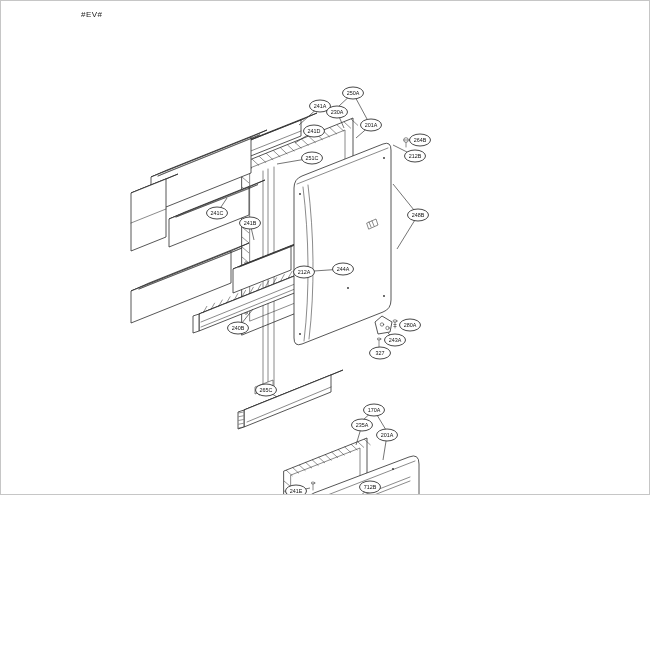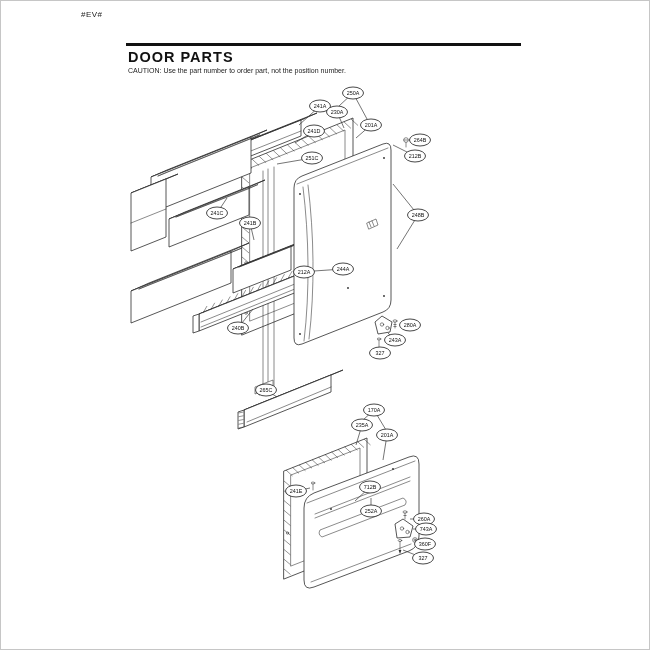--- a/index.html
+++ b/index.html
@@ -1,16 +1,16 @@
 <!DOCTYPE html>
 <html><head>
 <meta charset="utf-8">
 <style>
   html,body{margin:0;padding:0;background:#fff;}
-  .page{position:relative;width:650px;height:650px;background:#fff;border:1px solid #c6c6c6;
+  .page{position:relative;width:650px;height:495px;background:#fff;border:1px solid #c6c6c6;
         box-sizing:border-box;font-family:"Liberation Sans",sans-serif;overflow:hidden;}
   .header-code{position:absolute;left:80px;top:9px;font-size:8px;color:#222;letter-spacing:.5px;}
   .title-block{position:absolute;left:125px;top:42px;width:398px;}
   .title-rule{width:395px;height:3px;background:#111;}
   .page-title{margin:3px 0 0 2px;font-size:14.5px;font-weight:bold;letter-spacing:1px;color:#111;}
   .caution{margin:2px 0 0 2px;font-size:7px;color:#222;}
   .footer{position:absolute;left:0;top:617px;width:650px;text-align:center;font-size:7.5px;color:#333;}
   svg{position:absolute;left:0;top:0;}
   .ln{fill:none;stroke:#2b2b2b;stroke-width:.8;stroke-linejoin:round;stroke-linecap:round;}
   .lnf{fill:#fff;stroke:#2b2b2b;stroke-width:.8;stroke-linejoin:round;}
@@ -21,25 +21,20 @@
   .balloon{fill:#fff;stroke:#333;stroke-width:.9;}
   .balloon-text{font-family:"Liberation Sans",sans-serif;font-size:5.4px;fill:#111;text-anchor:middle;}
 </style>
 </head>
 <body>
 
 <div class="page">
 
   <div class="header-code">#EV#</div>
 
-  <div class="title-block">
-    <div class="title-rule"></div>
-    <div class="page-title">DOOR PARTS</div>
-    <div class="caution">CAUTION: Use the part number to order part, not the position number.</div>
-  </div>
 
   <svg id="art" width="650" height="650" viewBox="0 0 650 650">
 
     <g>
       <path class="ln thin" d="M262,170 L262,390 M267,168 L267,388 M273,166 L273,386"></path>
       <path class="lnf thin" d="M254,393 L272,386 L272,379 L254,386 Z"></path>
       <g id="hatch-foot" class="hatch">
           <line x1="255" y1="391" x2="258.5" y2="394.5"></line>
           <line x1="258.75" y1="389.5" x2="262.25" y2="393"></line>
           <line x1="262.5" y1="388" x2="266" y2="391.5"></line>

